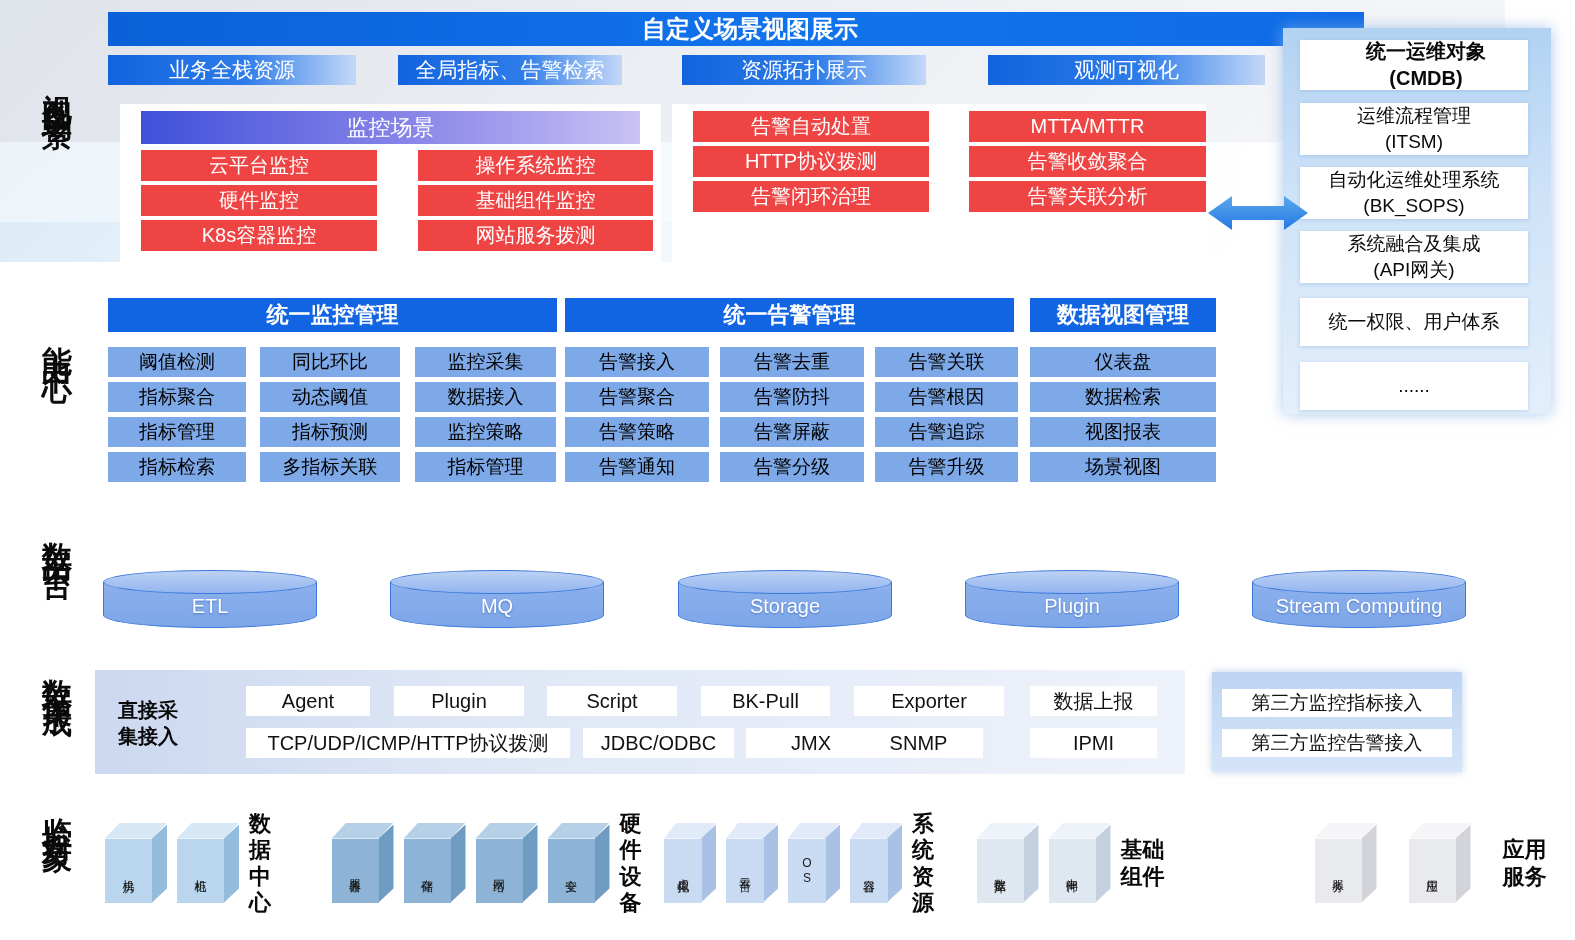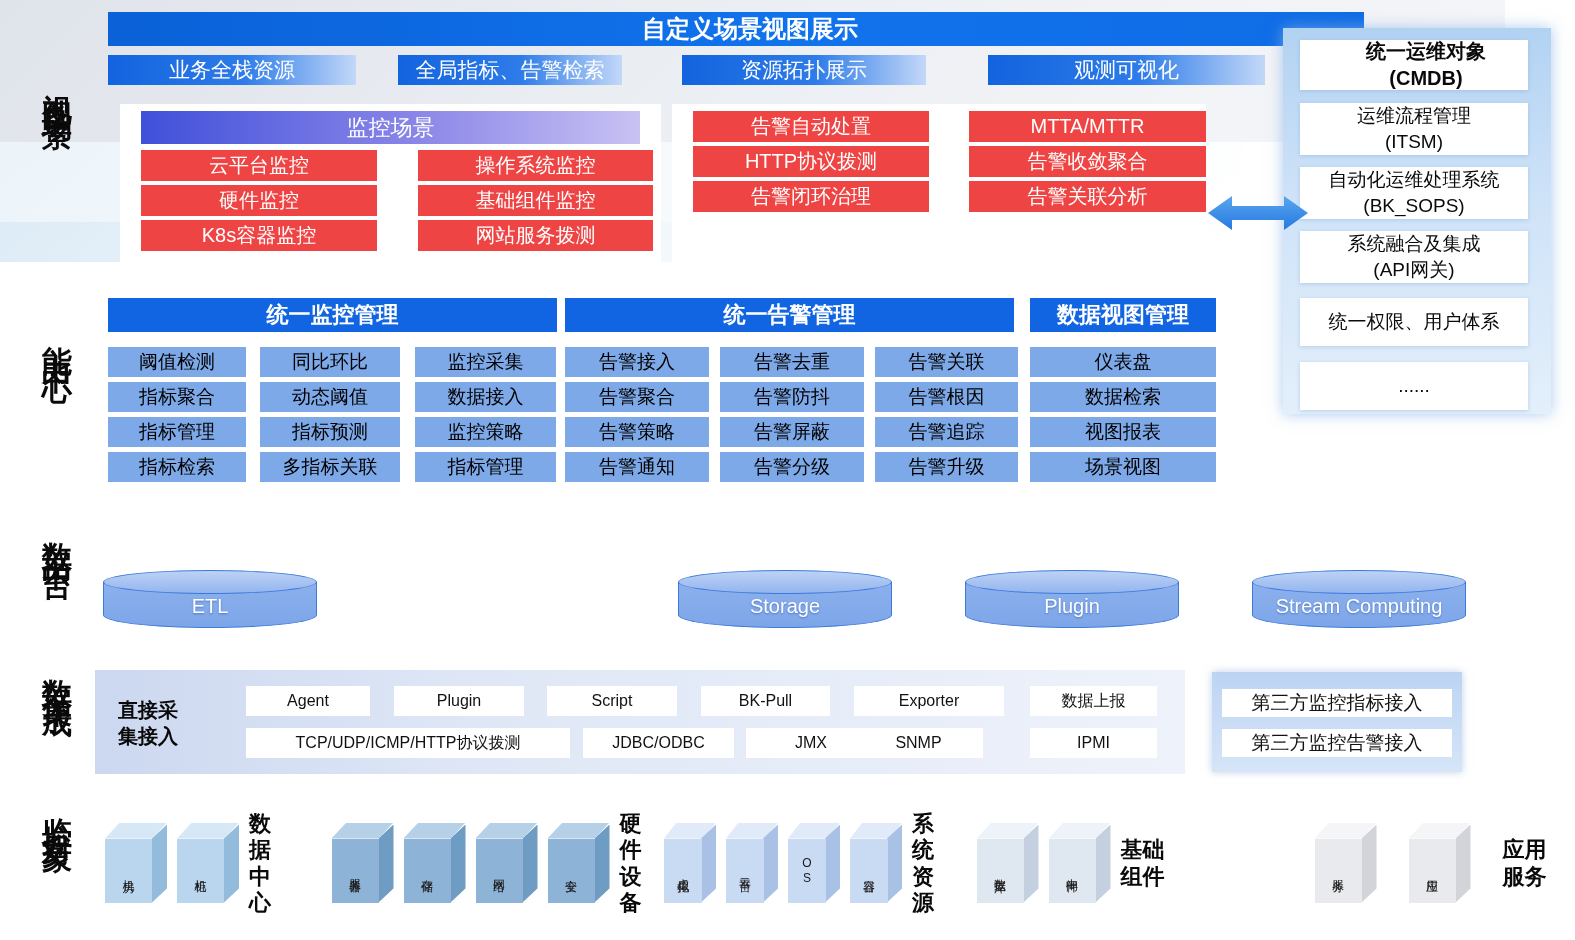--- a/index.html
+++ b/index.html
@@ -40,21 +40,21 @@
               border:1.5px solid #3c79dd; border-top:none;
               border-radius:0 0 107px 107px / 0 0 13px 13px;
               display:flex; align-items:center; justify-content:center; }
   .cyl-top { position:absolute; left:0; top:0; width:214px; height:24px; border-radius:50%;
              background: linear-gradient(180deg,#bdd2f5 0%,#93b5ee 100%); border:1.5px solid #3c79dd; }
   .cyl-body span { color:#fff; font-size:20px; text-shadow:0 1px 2px rgba(40,80,160,.55); padding-top:4px; }
 
   .int-panel { position:absolute; left:95px; top:670px; width:1090px; height:104px;
                background: linear-gradient(90deg,#ccd8f0 0%,#dfe7f6 35%,#eef2fa 100%); }
   .int-label { position:absolute; left:118px; top:697px; width:66px; font-size:20px; font-weight:bold; color:#0a0a0a; line-height:1.3; }
-  .w-item { position:absolute; height:30px; background:#ffffff; color:#111; font-size:16px;
+  .w-item { position:absolute; height:30px; background:#ffffff; color:#111; font-size:20px;
             display:flex; align-items:center; justify-content:center; }
   .tp-panel { position:absolute; left:1212px; top:672px; width:250px; height:100px;
               background: linear-gradient(180deg,#bcd4f2 0%,#d6e5f8 100%); box-shadow:0 0 8px rgba(150,180,220,.6); }
   .tp-item { position:absolute; left:1222px; width:230px; height:28px; background:#ffffff; color:#111; font-size:19px;
              display:flex; align-items:center; justify-content:center; }
 
   .obj-group { position:absolute; top:800px; height:127px; border:2px dashed rgba(255,255,255,.95);
                display:flex; align-items:center; justify-content:center; gap:10px; }
   .obj-label { font-size:22px; font-weight:bold; color:#0a0a0a; width:48px; line-height:1.2; }
   .cube { position:relative; width:62px; height:82px; flex:0 0 auto; }
@@ -171,20 +171,26 @@
     <div class="c-item">视图报表</div>
     <div class="c-item">场景视图</div>
   </div>
 
   <div class="cyl" style="left:103px">
     <div class="cyl-body">
         <span>ETL</span>
       </div>
     <div class="cyl-top"></div>
   </div>
+  <div class="cyl" style="left:390px">
+    <div class="cyl-body">
+        <span>MQ</span>
+      </div>
+    <div class="cyl-top"></div>
+  </div>
   <div class="cyl" style="left:678px">
     <div class="cyl-body">
         <span>Storage</span>
       </div>
     <div class="cyl-top"></div>
   </div>
   <div class="cyl" style="left:965px">
     <div class="cyl-body">
         <span>Plugin</span>
       </div>

